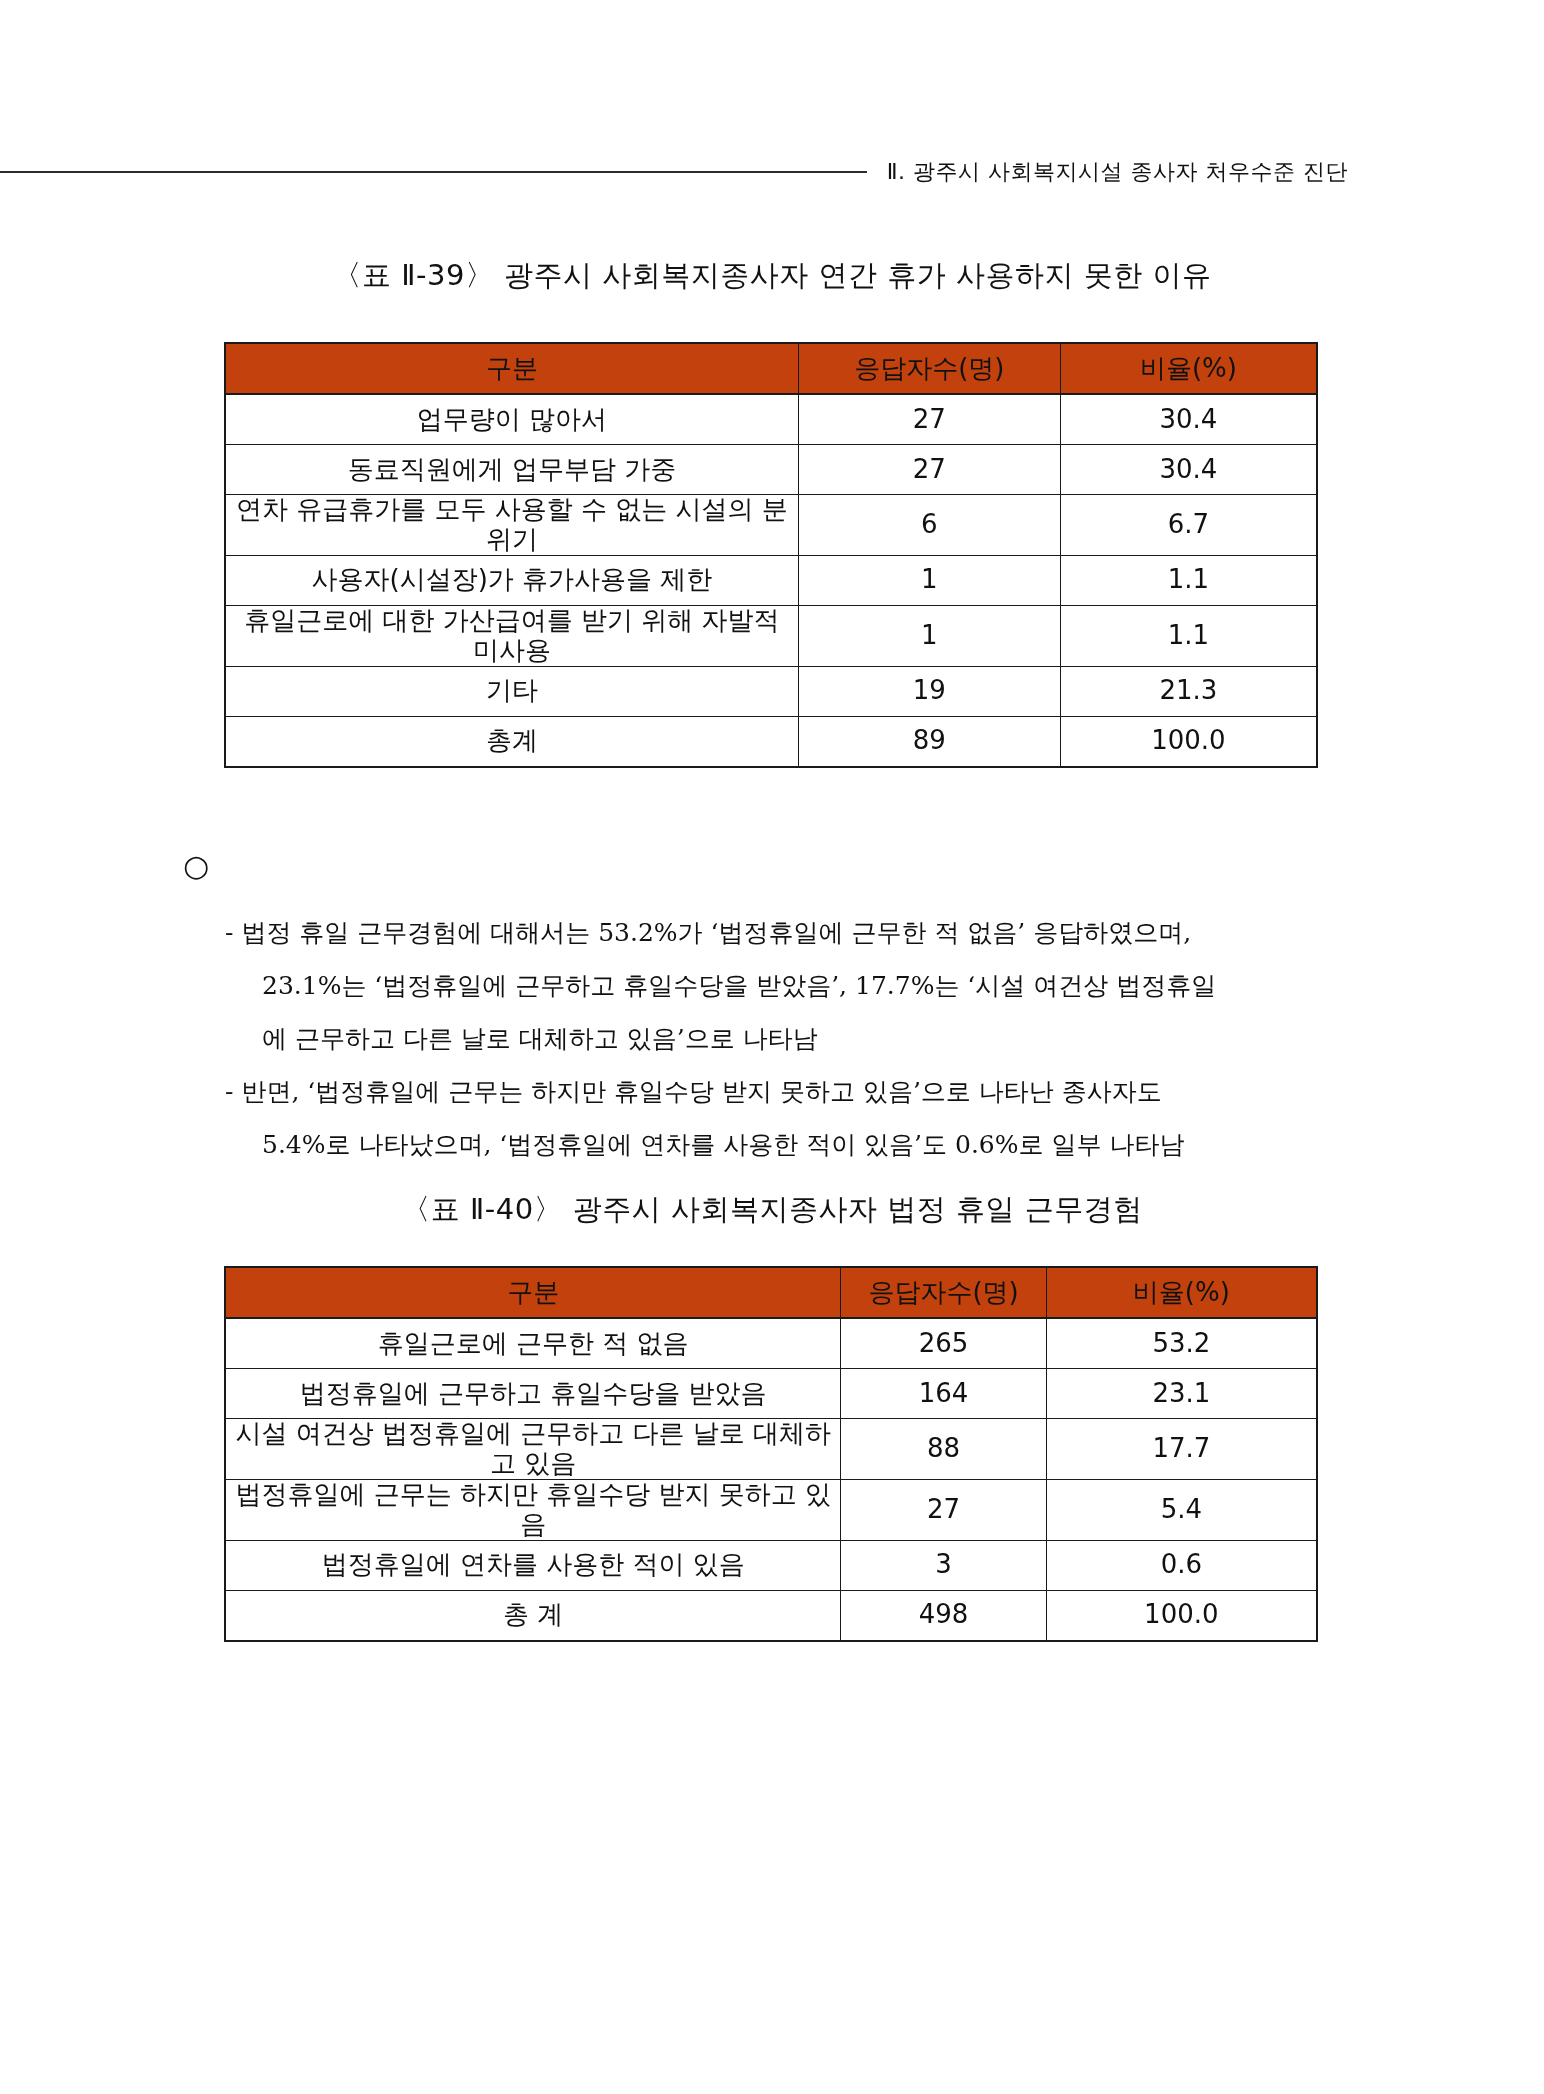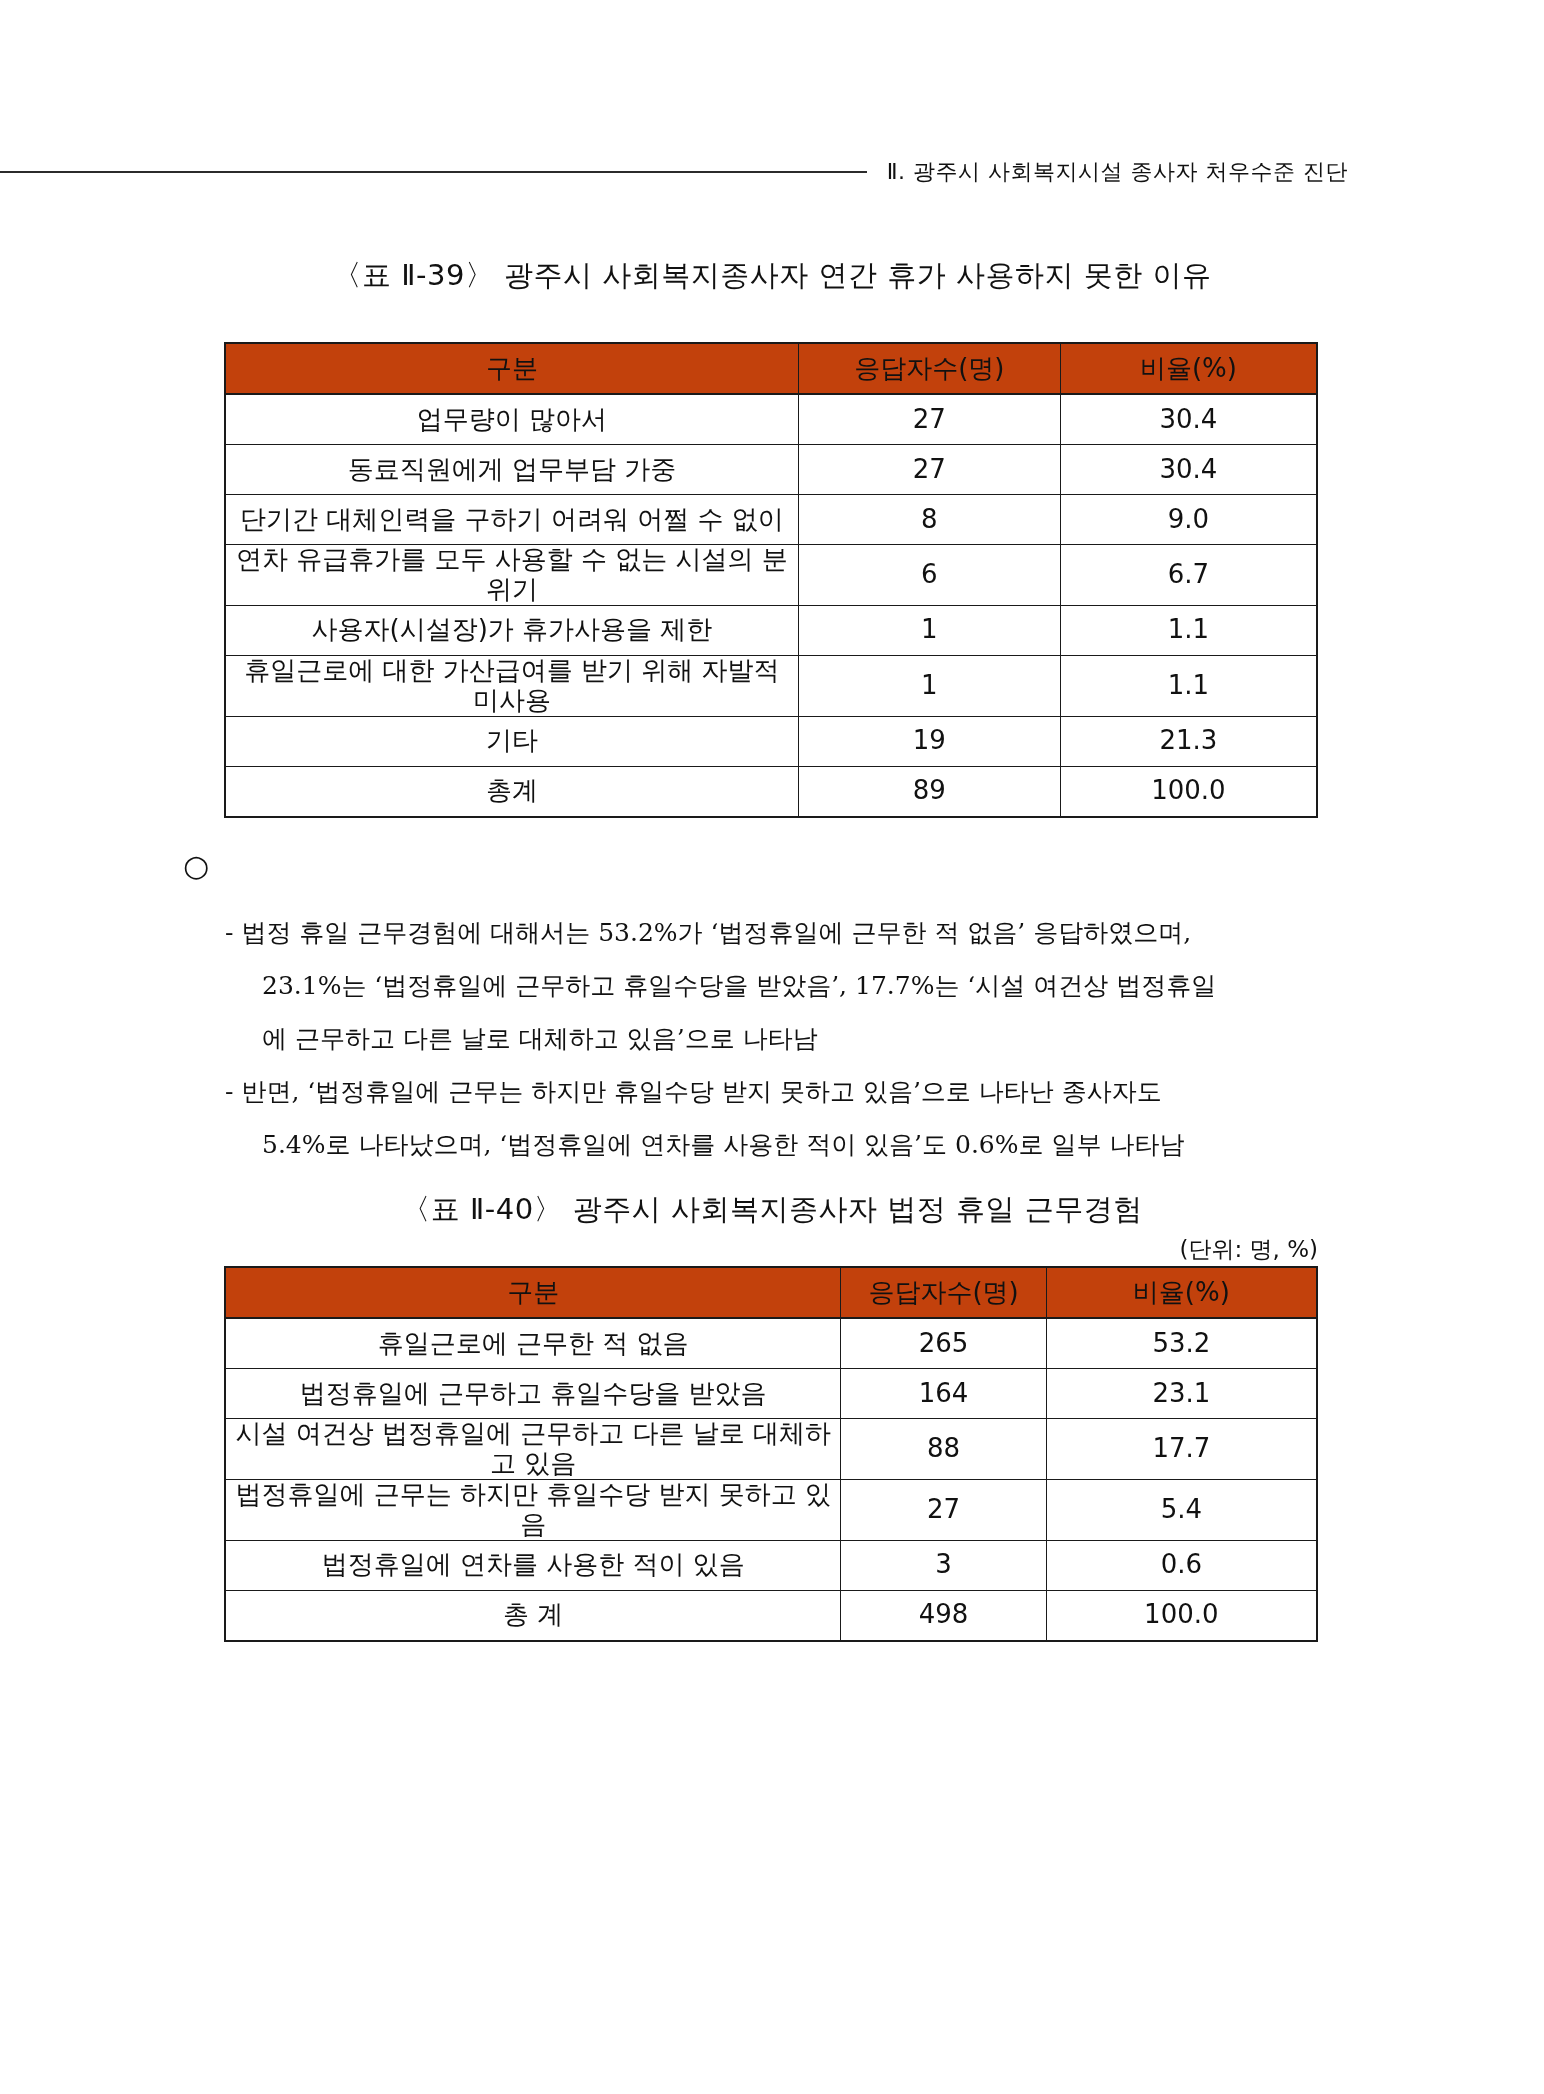--- a/index.html
+++ b/index.html
@@ -110,25 +110,20 @@
         <td>업무량이 많아서</td>
         <td>27</td>
         <td>30.4</td>
       </tr>
       <tr>
         <td>동료직원에게 업무부담 가중</td>
         <td>27</td>
         <td>30.4</td>
       </tr>
       <tr>
-        <td>단기간 대체인력을 구하기 어려워 어쩔 수 없이</td>
-        <td>8</td>
-        <td>9.0</td>
-      </tr>
-      <tr>
         <td>연차 유급휴가를 모두 사용할 수 없는 시설의 분위기</td>
         <td>6</td>
         <td>6.7</td>
       </tr>
       <tr>
         <td>사용자(시설장)가 휴가사용을 제한</td>
         <td>1</td>
         <td>1.1</td>
       </tr>
       <tr>
@@ -156,21 +151,20 @@
   <div class="bullets">
     <div class="line dash">- 법정 휴일 근무경험에 대해서는 53.2%가 ‘법정휴일에 근무한 적 없음’ 응답하였으며,</div>
     <div class="line cont">23.1%는 ‘법정휴일에 근무하고 휴일수당을 받았음’, 17.7%는 ‘시설 여건상 법정휴일</div>
     <div class="line cont">에 근무하고 다른 날로 대체하고 있음’으로 나타남</div>
     <div class="line dash">- 반면, ‘법정휴일에 근무는 하지만 휴일수당 받지 못하고 있음’으로 나타난 종사자도</div>
     <div class="line cont">5.4%로 나타났으며, ‘법정휴일에 연차를 사용한 적이 있음’도 0.6%로 일부 나타남</div>
   </div>
 
   <div class="table-title" id="title40">〈표 Ⅱ-40〉 광주시 사회복지종사자 법정 휴일 근무경험</div>
 
-  <div class="unit-label">(단위: 명, %)</div>
 
   <table class="data" id="table40">
     <colgroup>
       <col style="width:56.4%">
         <col style="width:18.8%">
         <col style="width:24.8%">
     </colgroup>
     <thead>
       <tr>
         <th>구분</th>

